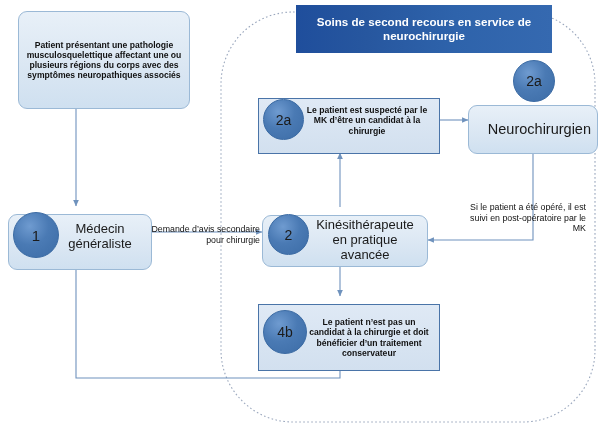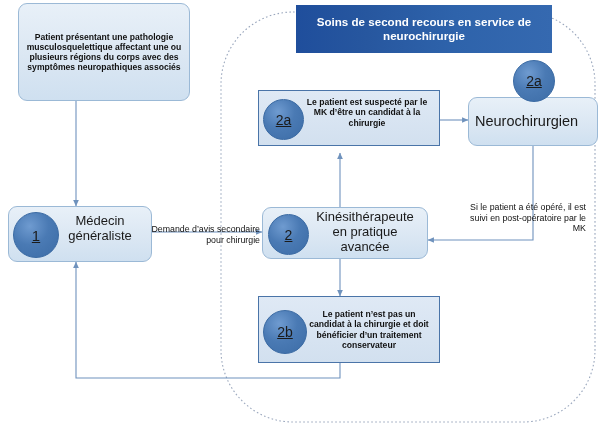--- a/index.html
+++ b/index.html
@@ -18,22 +18,23 @@
     position:absolute;
     left:0; top:0;
     width:605px; height:437px;
     pointer-events:none;
   }
   .node{
     position:absolute;
     box-sizing:border-box;
     display:flex;
     align-items:center;
-    justify-content:flex-start;
+    justify-content:flex-end;
     text-align:center;
+    margin-top:8px;
   }
   
   .rounded-box{
     background:linear-gradient(180deg,#e8f0f8 0%,#dbe7f3 55%,#cfe0f0 100%);
     border:1px solid #9bb9d6;
     border-radius:9px;
   }
   
   .square-box{
     background:linear-gradient(180deg,#dfe9f5 0%,#d2e0ef 100%);
@@ -43,21 +44,20 @@
     position:absolute;
     border-radius:50%;
     background:radial-gradient(circle at 36% 30%, #6f9bd0 0%, #4a7ab4 45%, #3c6ca6 100%);
     border:1px solid #3a6aa3;
     display:flex;
     align-items:center;
     justify-content:center;
     color:#1b1b1b;
     font-weight:400;
     z-index:4;
-    text-decoration:underline;
   }
   .banner{
     position:absolute;
     background:linear-gradient(90deg,#1f4e9c 0%,#27579f 28%,#2e63ab 62%,#3569b0 100%);
     color:#ffffff;
     font-weight:bold;
     display:flex;
     align-items:center;
     justify-content:center;
     text-align:center;
@@ -137,21 +137,21 @@
     <span class="boxtext bold-small">Le patient est suspecté par le MK d’être un candidat à la chirurgie</span>
   </div>
   <div class="badge" style="left:263px; top:99px; width:39px; height:39px; font-size:14px;">
     <span>2a</span>
   </div>
 
   <div class="node square-box" style="left:258px; top:296px; width:182px; height:67px; padding:3px 6px 3px 46px;">
     <span class="boxtext bold-small">Le patient n’est pas un candidat à la chirurgie et doit bénéficier d’un traitement conservateur</span>
   </div>
   <div class="badge" style="left:263px; top:310px; width:42px; height:42px; font-size:14px;">
-    <span>2b</span>
+    <span>4b</span>
   </div>
 
   <div class="node rounded-box" style="left:468px; top:97px; width:130px; height:49px; padding:3px 6px;">
     <span class="boxtext plain-big">Neurochirurgien</span>
   </div>
   <div class="badge" style="left:513px; top:60px; width:40px; height:40px; font-size:14px;">
     <span>2a</span>
   </div>
 
   <div class="floating-label" style="left:150px; top:188px; width:110px; font-size:8.8px;">

